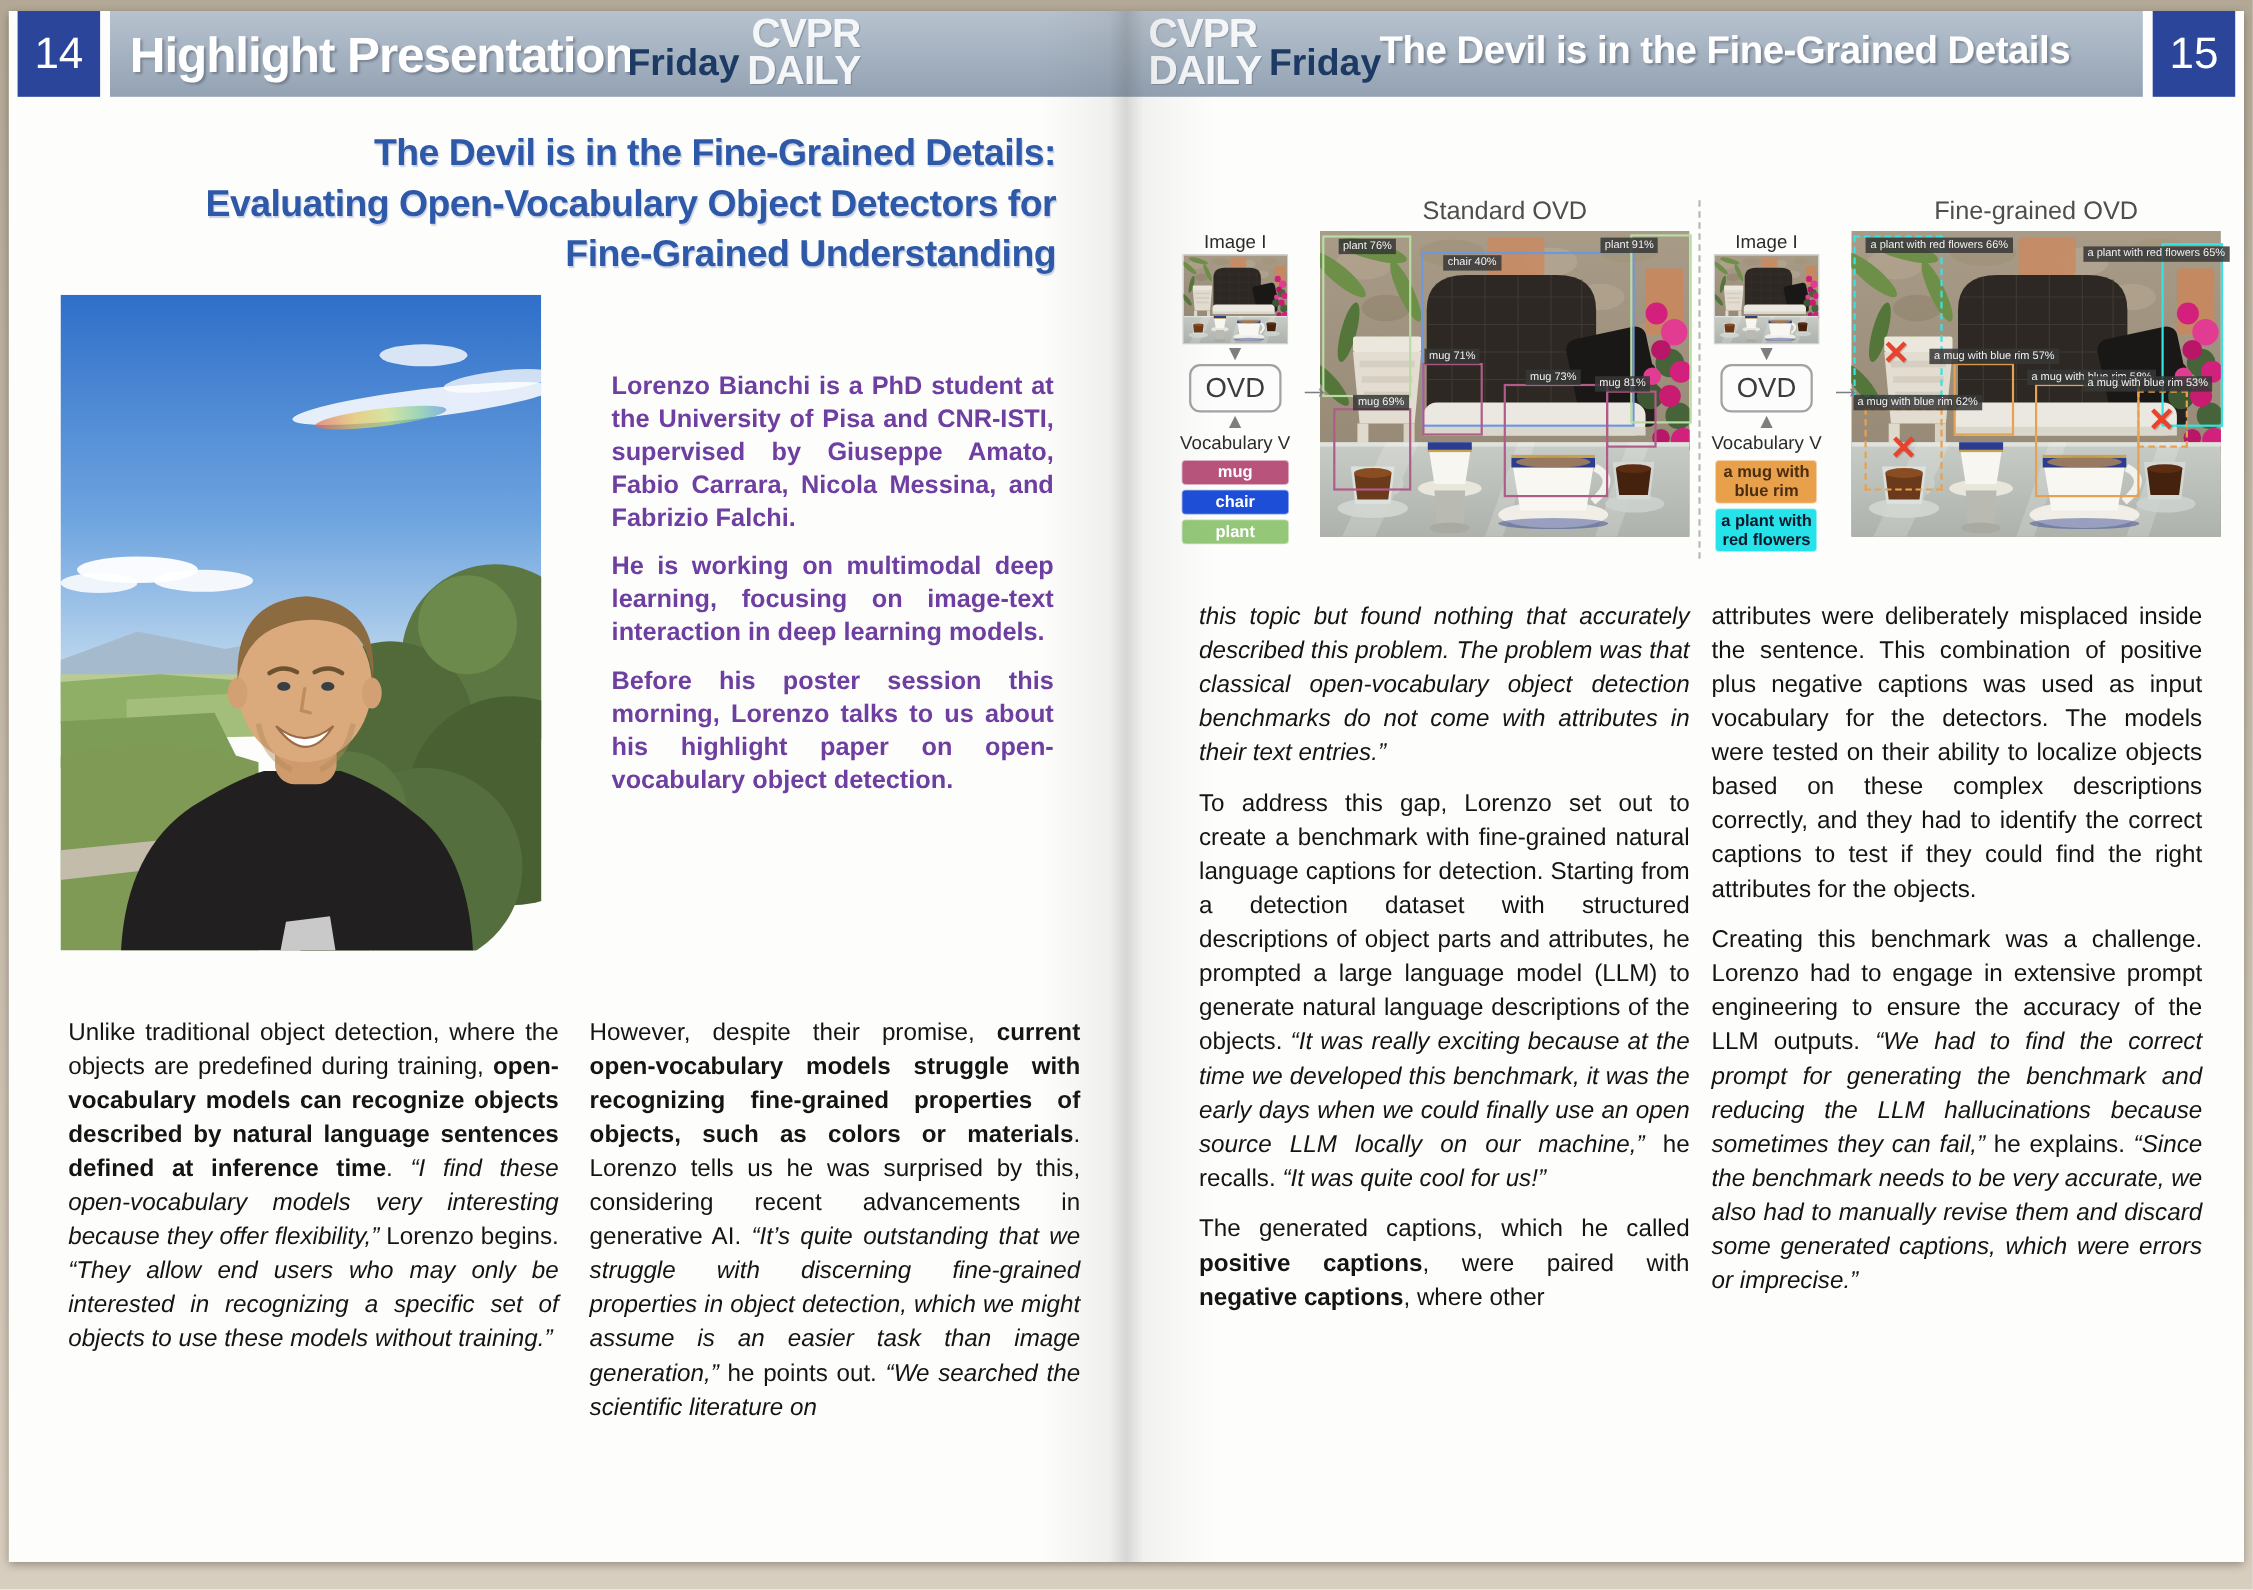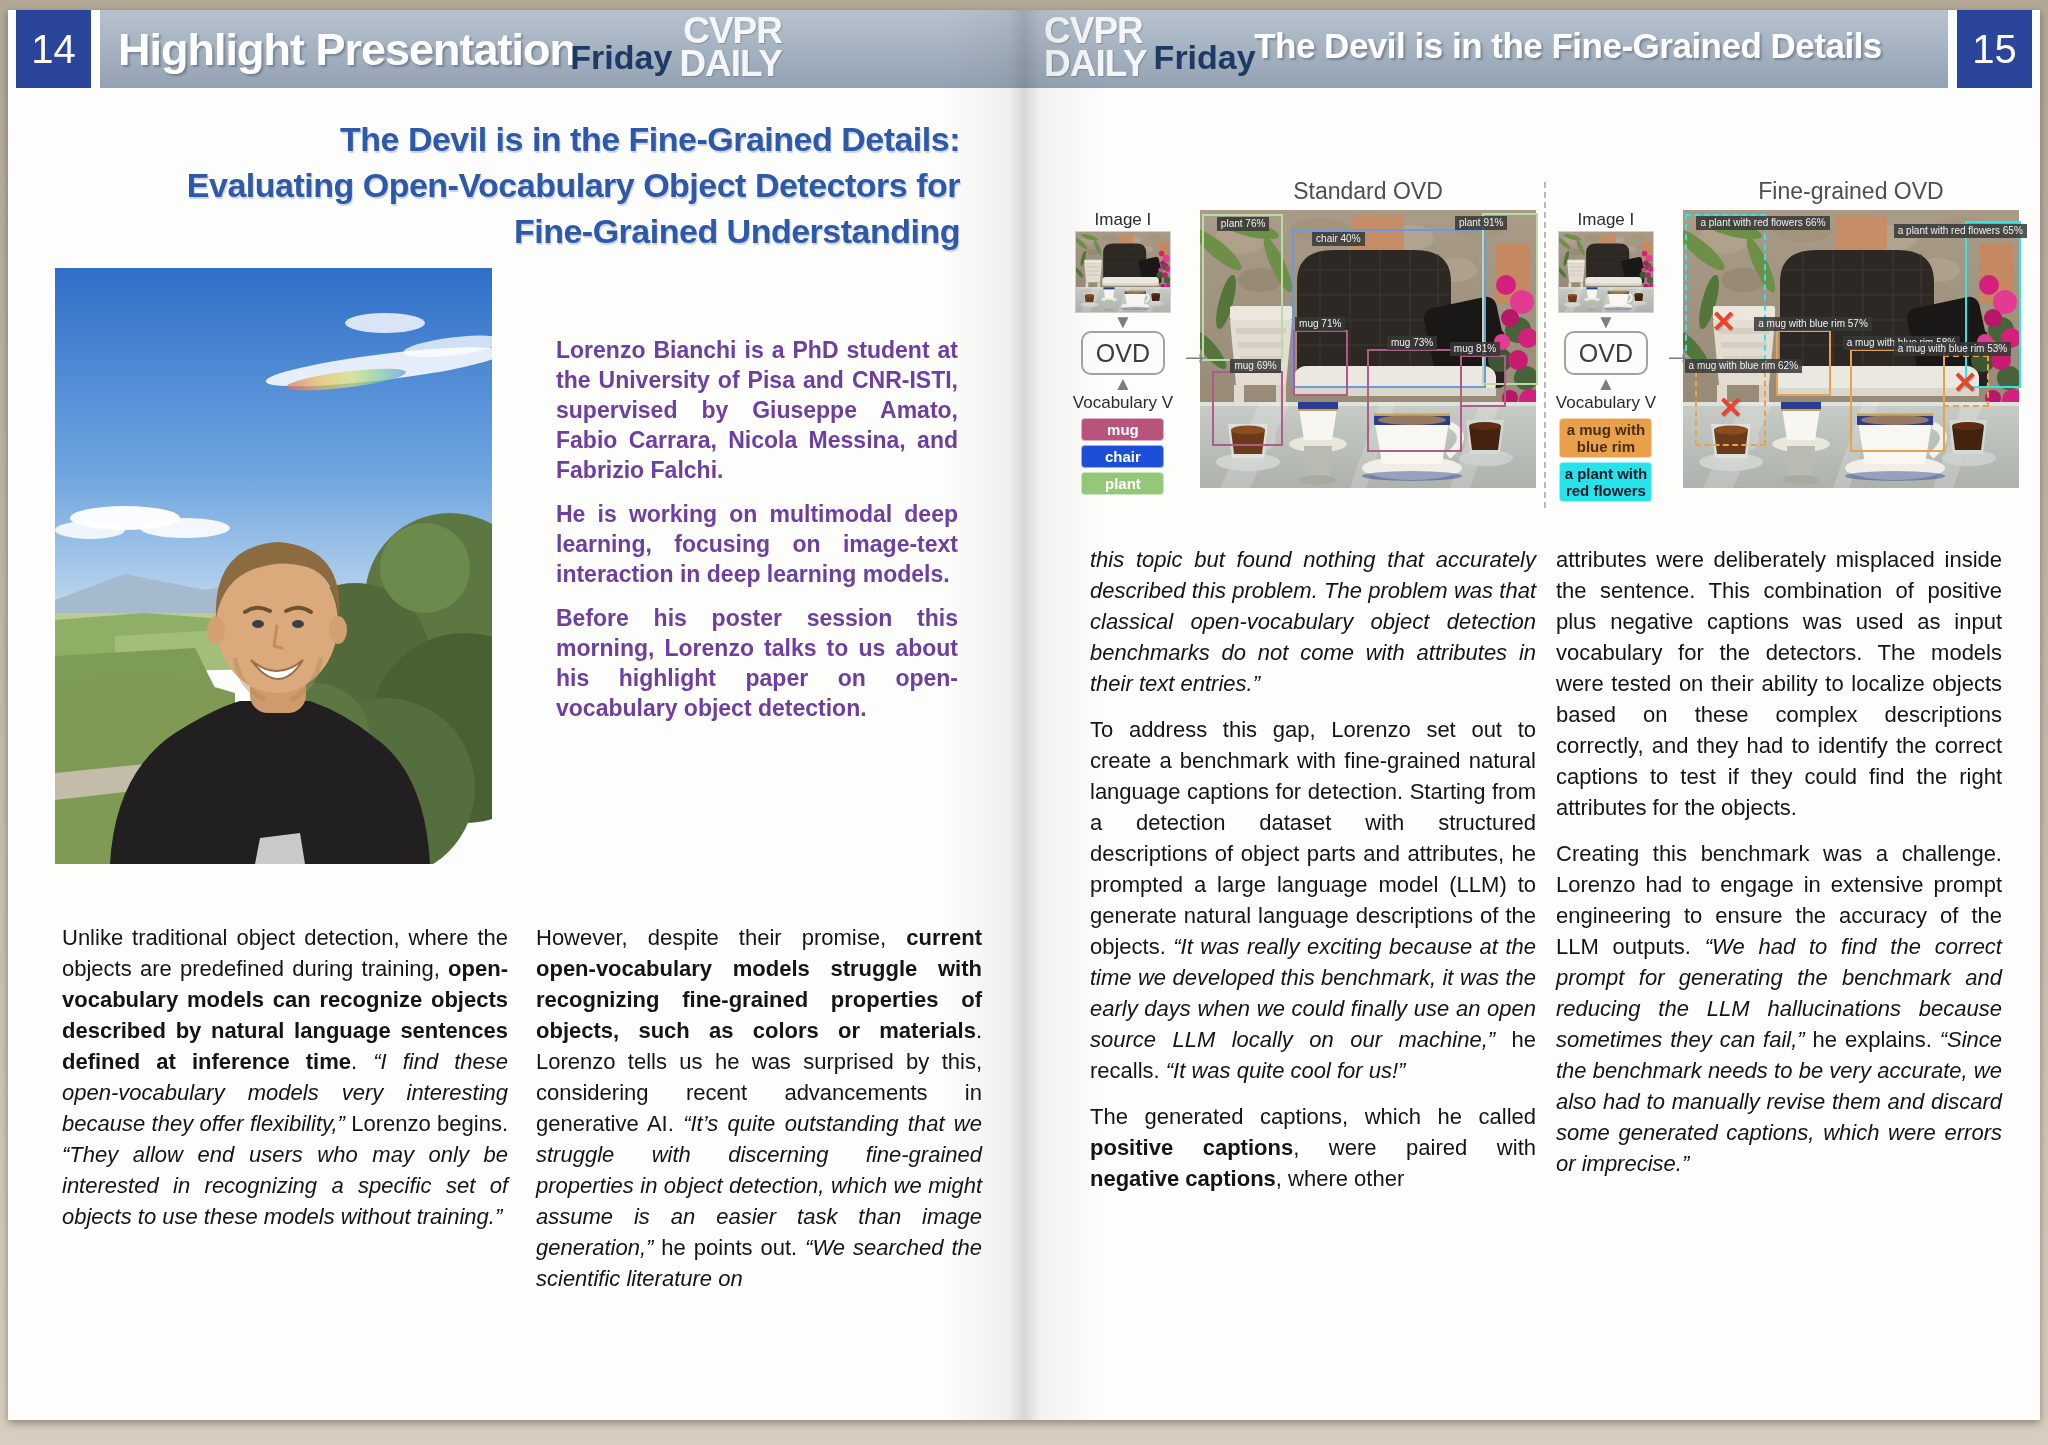--- a/index.html
+++ b/index.html
@@ -54,21 +54,21 @@
   .panel-title { margin-left:130px; width:336px; text-align:center; font-size:23px; color:#4e4e4e; height:28px; }
   .panel-flow { display:flex; margin-top:4px; }
   .pipe { width:122px; display:flex; flex-direction:column; align-items:center; }
   .img-label, .vocab-label { font-size:17px; color:#2b2b2b; height:21px; }
   .thumb { width:96px; height:82px; border:1px solid #cfcfcf; }
   .thumb svg { width:100%; height:100%; display:block; }
   .flow-arrow { color:#7e7e7e; font-size:19px; line-height:18px; height:18px; }
   .ovd-box { width:84px; height:44px; border:2px solid #a2a2a2; border-radius:10px; background:#fcfcfc;
              display:flex; align-items:center; justify-content:center; font-size:25px; color:#3c3c3c; }
   .vocab-list { margin-top:2px; display:flex; flex-direction:column; align-items:center; }
-  .vocab-pill { width:83px; min-height:23px; margin:2px 0; border-radius:4px; font-size:15px; font-weight:bold;
+  .vocab-pill { width:98px; min-height:23px; margin:2px 0; border-radius:4px; font-size:15px; font-weight:bold;
                 display:flex; align-items:center; justify-content:center; text-align:center;
                 line-height:17px; padding:2px 3px; border:1px solid rgba(255,255,255,0.55); }
   .panel.pB .vocab-pill { width:93px; }
   .scene { position:relative; width:392px; height:278px; margin-left:24px; overflow:visible; }
   .scene > svg { position:absolute; left:0; top:0; width:336px; height:278px; }
   .arrow-right { position:absolute; left:110px; top:158px; color:#7e7e7e; font-size:30px; }
   .det-box { position:absolute; border:2px solid; }
   .det-box.dashed { border-style:dashed; }
   .det-label { position:absolute; font-size:10px; line-height:14px; background:rgba(55,55,55,0.85);
                color:#f2f2f2; padding:0 4px; white-space:nowrap; z-index:3; }

